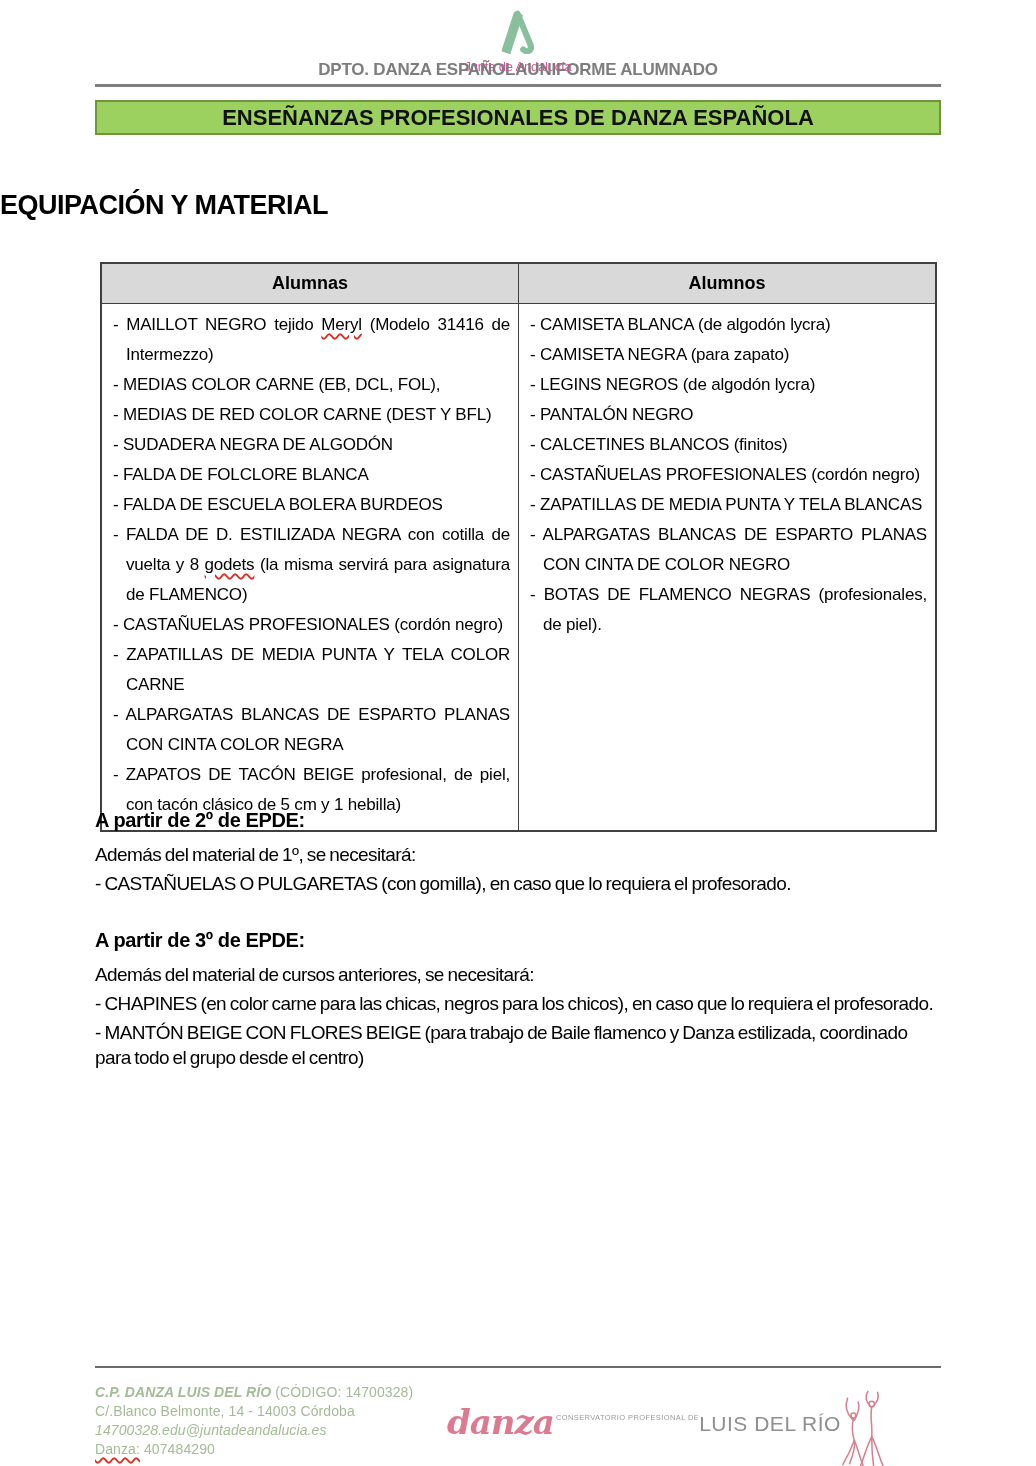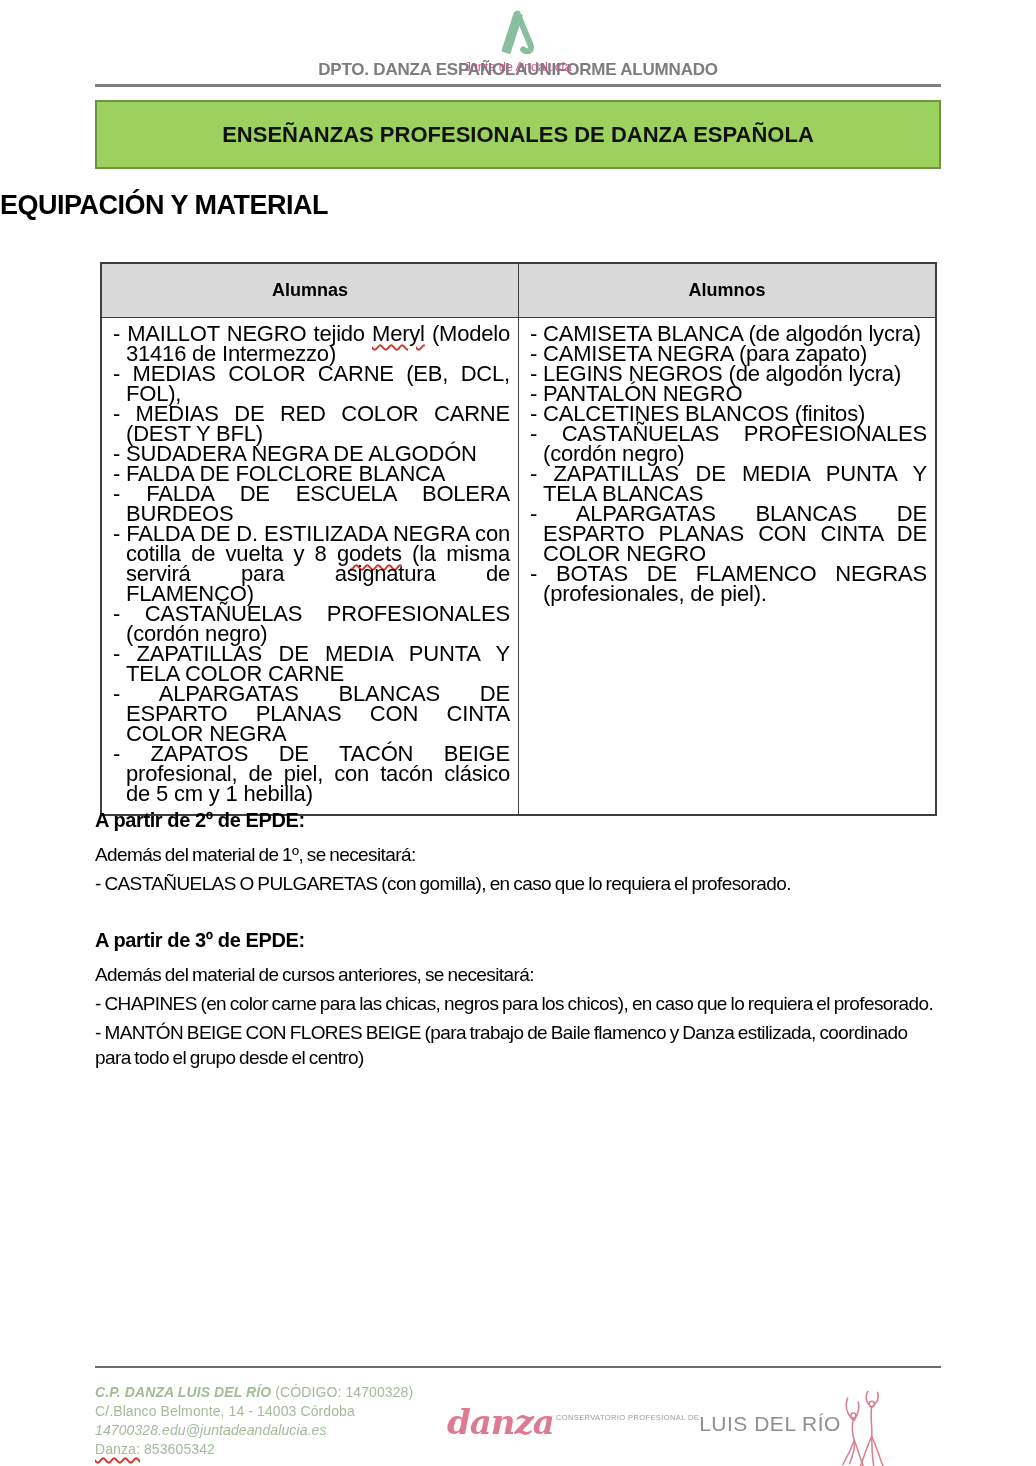--- a/index.html
+++ b/index.html
@@ -11,39 +11,39 @@
   
   .header { position:absolute; left:95px; top:8px; width:846px; height:76px;
             border-bottom:3px solid #7f7f7f; }
   .logo-block { position:absolute; left:50%; top:2px; transform:translateX(-50%); text-align:center; }
   .logo-caption { font-size:13px; color:#ec4899; margin-top:1px; letter-spacing:-0.2px; }
   .header-row { position:absolute; left:0; right:0; bottom:4px; display:flex;
                 justify-content:center; font-weight:bold; font-size:17px;
                 color:#7d7d7d; letter-spacing:-0.2px; }
 
   
-  .banner { position:absolute; left:95px; top:100px; width:846px; height:69px;
+  .banner { position:absolute; left:95px; top:100px; width:846px; height:35px;
             box-sizing:border-box; background:var(--banner-green);
             border:2px solid var(--banner-border);
             display:flex; align-items:center; justify-content:center;
             font-weight:bold; font-size:22px; color:#111; }
 
   
   .doc-title { position:absolute; left:0; top:190px; width:100%; text-align:left;
                font-weight:bold; font-size:27px; letter-spacing:-0.5px; }
 
   
   .uniform-table { position:absolute; left:100px; top:262px; width:837px;
                    border-collapse:collapse; table-layout:fixed;
                    border:2px solid #3f3f3f; }
   .uniform-table th, .uniform-table td { border:1px solid #3f3f3f; }
   .uniform-table th { background:var(--table-header-bg); font-size:18px; font-weight:bold;
-                      padding:16px 4px; text-align:center; }
+                      padding:9px 4px; text-align:center; }
   .uniform-table td { vertical-align:top; padding:6px 8px 10px 11px;
-                      font-size:22px; line-height:20px; letter-spacing:-0.2px;
+                      font-size:17px; line-height:30px; letter-spacing:-0.2px;
                       height:447px; }
   .item { text-align:justify; padding-left:13px; text-indent:-13px; }
 
   .squiggle { text-decoration-line:underline; text-decoration-style:wavy;
               text-decoration-color:var(--squiggle-red); text-decoration-thickness:2px;
               text-underline-offset:3px; }
 
   
   .section { position:absolute; left:95px; width:846px; }
   .section h2 { font-size:20px; font-weight:bold; margin:8px 0 10px 0; letter-spacing:-0.4px; }
@@ -138,21 +138,21 @@
     <p>Además del material de cursos anteriores, se necesitará:</p>
     <p class="justify">- CHAPINES (en color carne para las chicas, negros para los chicos), en caso que lo requiera el profesorado.</p>
     <p>- MANTÓN BEIGE CON FLORES BEIGE (para trabajo de Baile flamenco y Danza estilizada, coordinado para todo el grupo desde el centro)</p>
   </div>
 
   <div class="footer">
     <div class="footer-text">
       <div><span class="fi-bold">C.P. DANZA LUIS DEL RÍO</span><span> (CÓDIGO: 14700328)</span></div>
       <div>C/.Blanco Belmonte, 14 - 14003 Córdoba</div>
       <div class="fi-italic">14700328.edu@juntadeandalucia.es</div>
-      <div><span class="squiggle">Danza:</span><span> 853605342</span></div>
+      <div><span class="squiggle">Danza:</span><span> 407484290</span></div>
     </div>
     <div class="footer-logo">
       <span class="script">danza</span>
       <span class="logo-right">
         <span class="small-caps">CONSERVATORIO PROFESIONAL DE</span>
         <span class="logo-name">LUIS DEL RÍO</span>
       </span>
       <svg class="dancers" width="54" height="78" viewBox="0 0 56 80">
         <g stroke="#d9808f" stroke-width="1.6" fill="none" stroke-linecap="round">
           <circle cx="17" cy="26" r="2.6"></circle>

